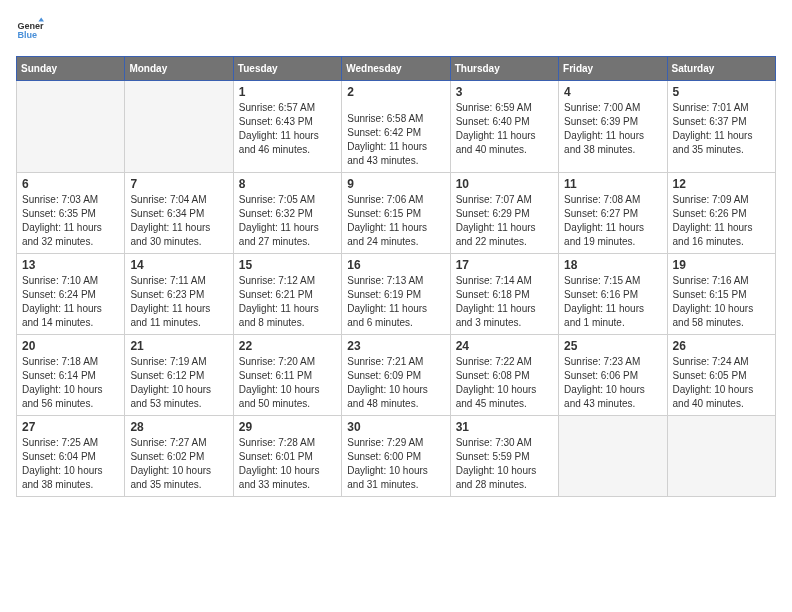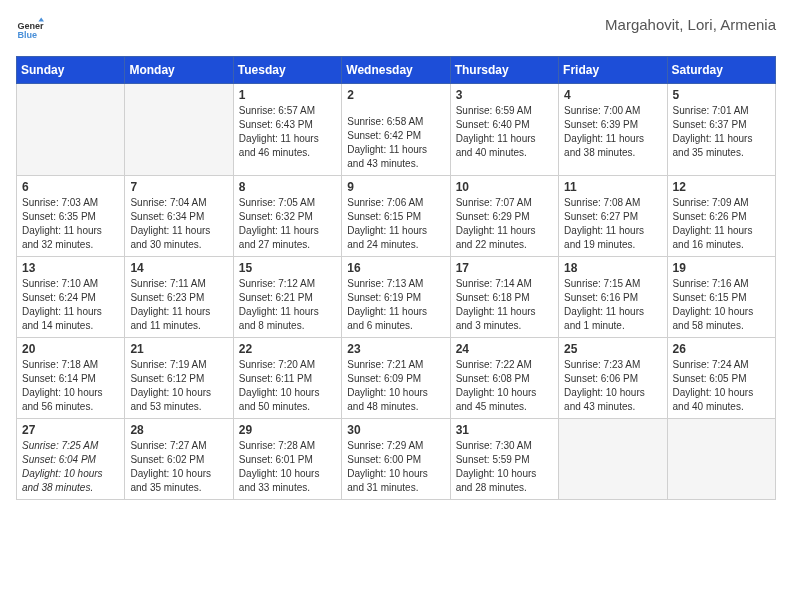--- a/index.html
+++ b/index.html
@@ -36,23 +36,23 @@
     .subtitle {
       font-size: 15px;
       color: #555;
     }
     table {
       width: 100%;
       border-collapse: collapse;
       table-layout: fixed;
     }
     th {
-      background-color: #1d4ed8;
+      background-color: #737373;
       color: #fff;
-      font-size: 12px;
+      font-size: 10px;
       font-weight: bold;
       padding: 6px 4px;
       text-align: left;
       border: 1px solid #3a60b0;
     }
     td {
       border: 1px solid #d0d0d0;
       vertical-align: top;
       padding: 4px 5px;
       font-size: 10.5px;
@@ -82,21 +82,20 @@
 
 <div class="header">
   <div class="logo">
     <svg class="logo-icon" viewBox="0 0 40 40">
       <text x="2" y="18" font-size="13" font-weight="bold" fill="#333">General</text>
       <text x="2" y="32" font-size="13" font-weight="bold" fill="#4a90d9">Blue</text>
       <polygon points="32,8 40,8 36,2" fill="#4a90d9"></polygon>
     </svg>
   </div>
   <div class="title-block">
-    <div class="subtitle">Margahovit, Lori, Armenia</div>
   </div>
 </div>
 
 <table>
   <thead>
     <tr>
     <th>Sunday</th>
         <th>Monday</th>
         <th>Tuesday</th>
         <th>Wednesday</th>
@@ -268,21 +267,21 @@
         <td>
           <span class="day-number">26</span>
           <div class="cell-content" style="white-space: pre-line;">Sunrise: 7:24 AM
 Sunset: 6:05 PM
 Daylight: 10 hours and 40 minutes.</div>
         </td>
       </tr>
       <tr>
         <td>
           <span class="day-number">27</span>
-          <div class="cell-content" style="white-space: pre-line; font-style: italic;">Sunrise: 7:25 AM
+          <div class="cell-content" style="white-space: pre-line;">Sunrise: 7:25 AM
 Sunset: 6:04 PM
 Daylight: 10 hours and 38 minutes.</div>
         </td>
         <td>
           <span class="day-number">28</span>
           <div class="cell-content" style="white-space: pre-line;">Sunrise: 7:27 AM
 Sunset: 6:02 PM
 Daylight: 10 hours and 35 minutes.</div>
         </td>
         <td>

